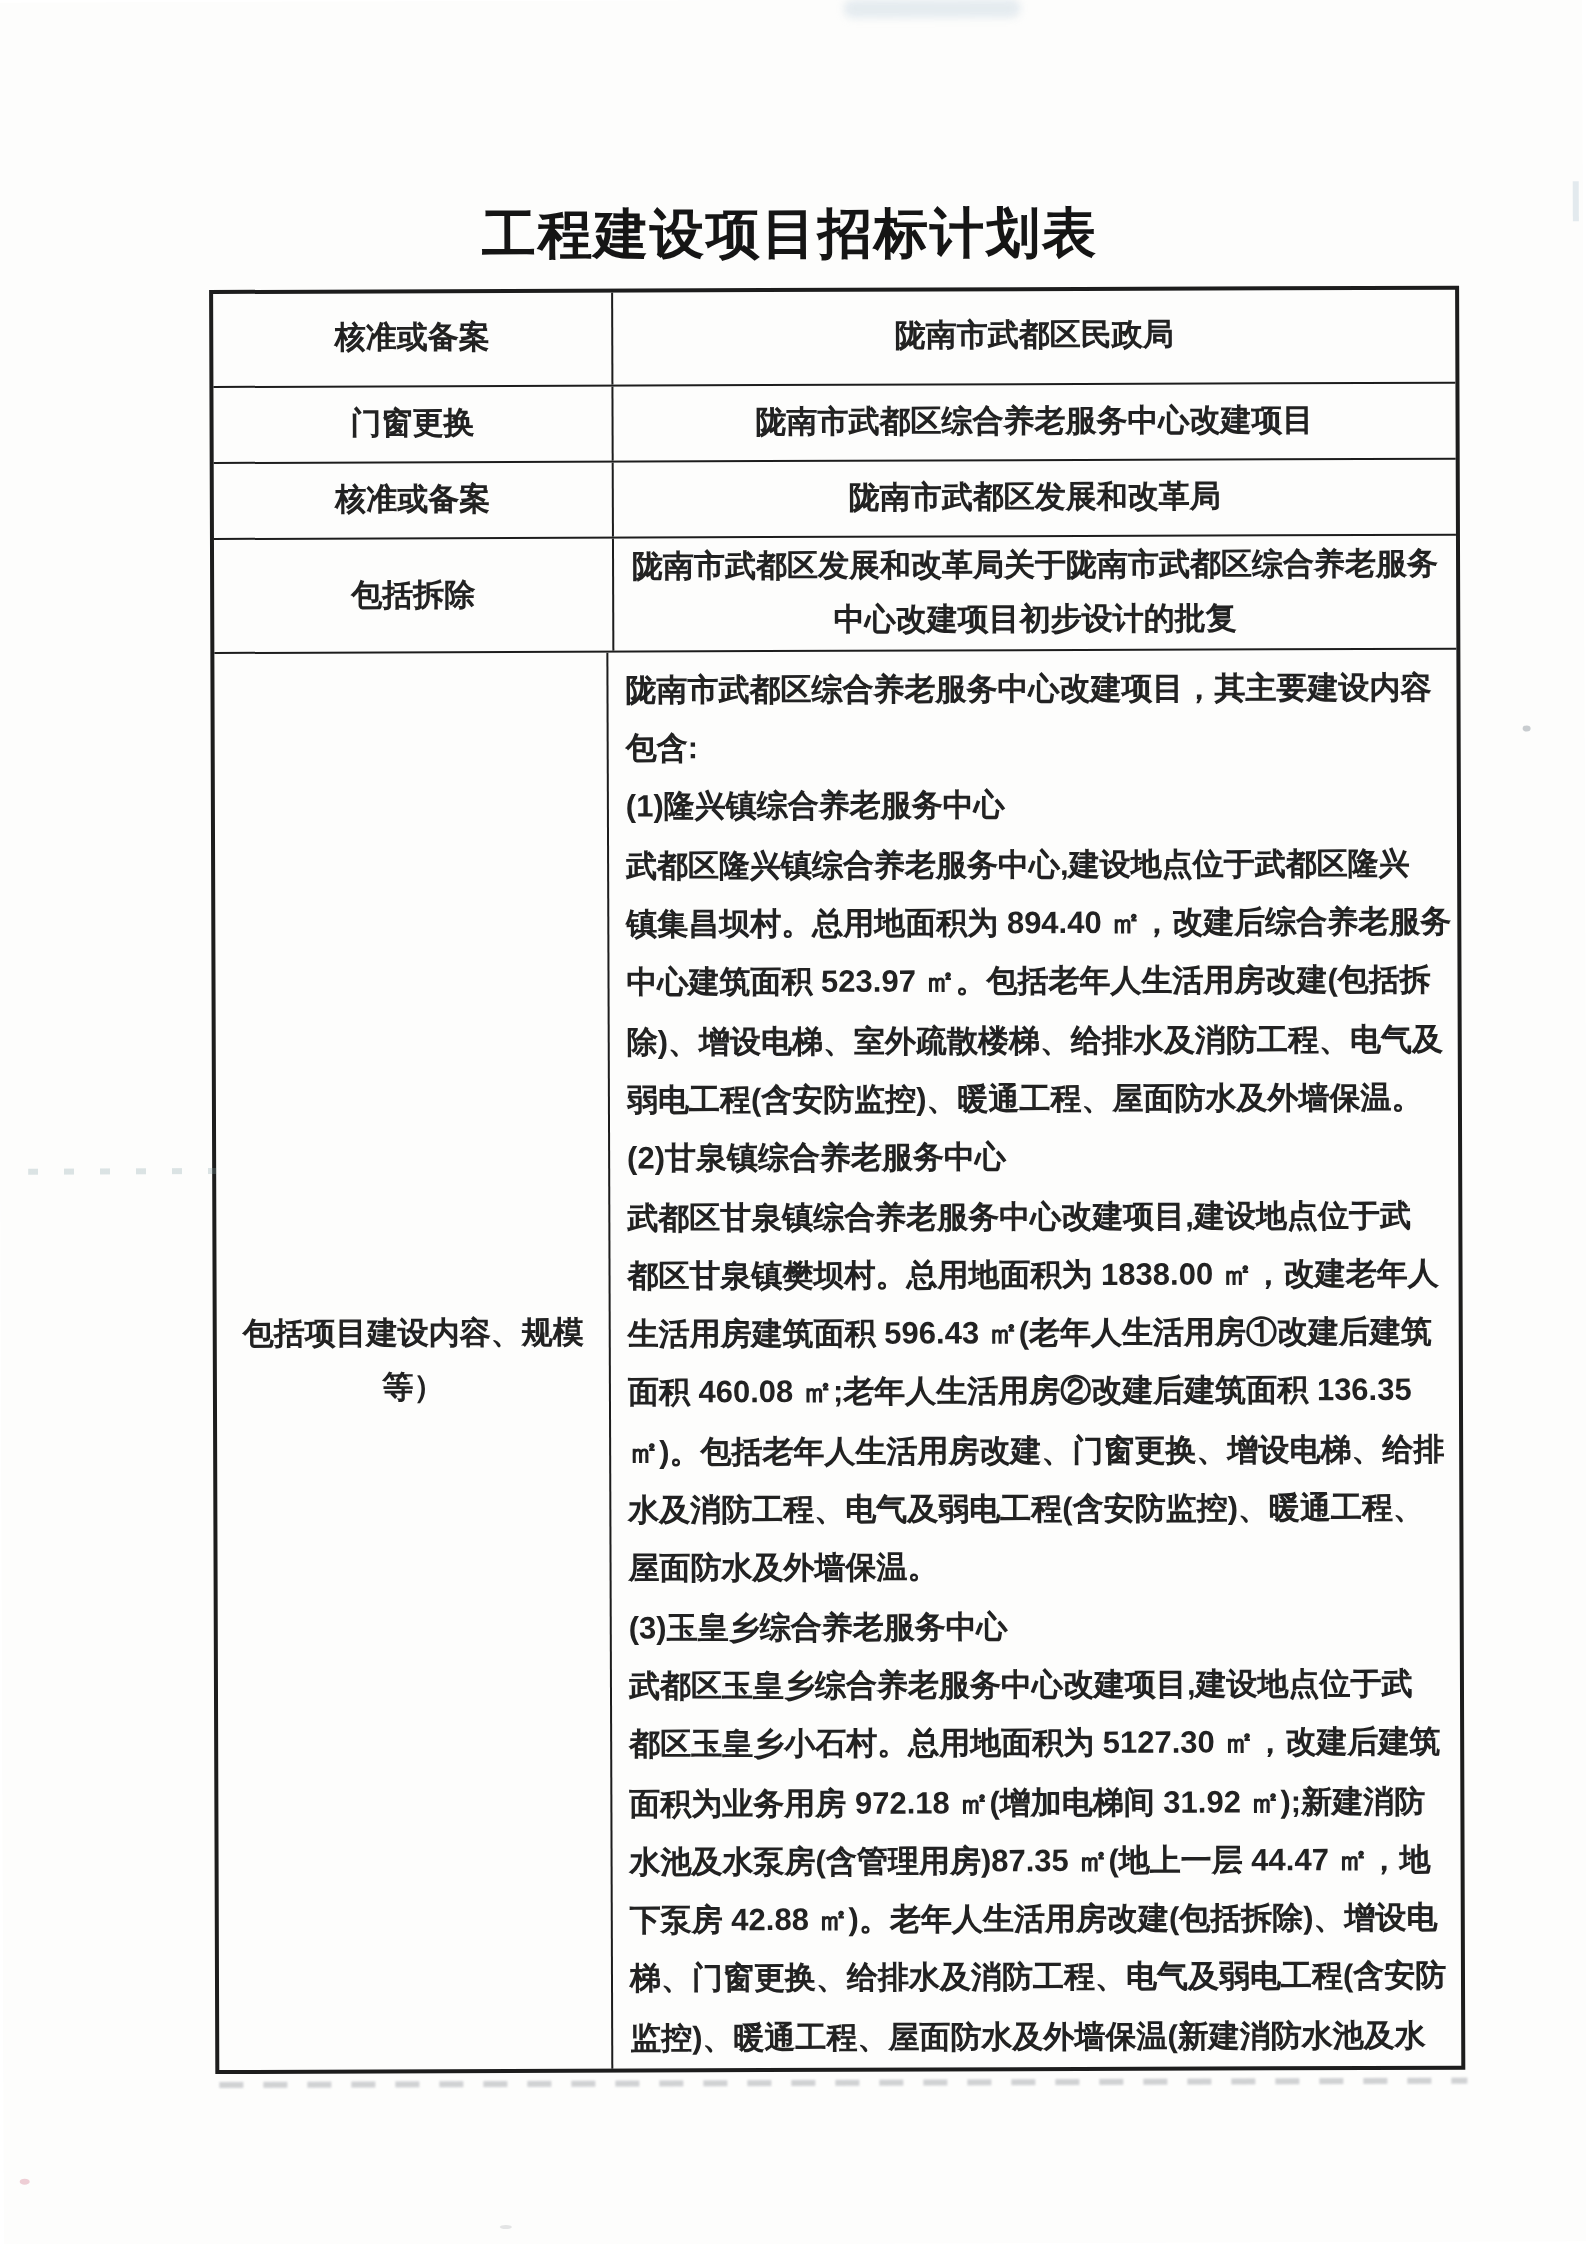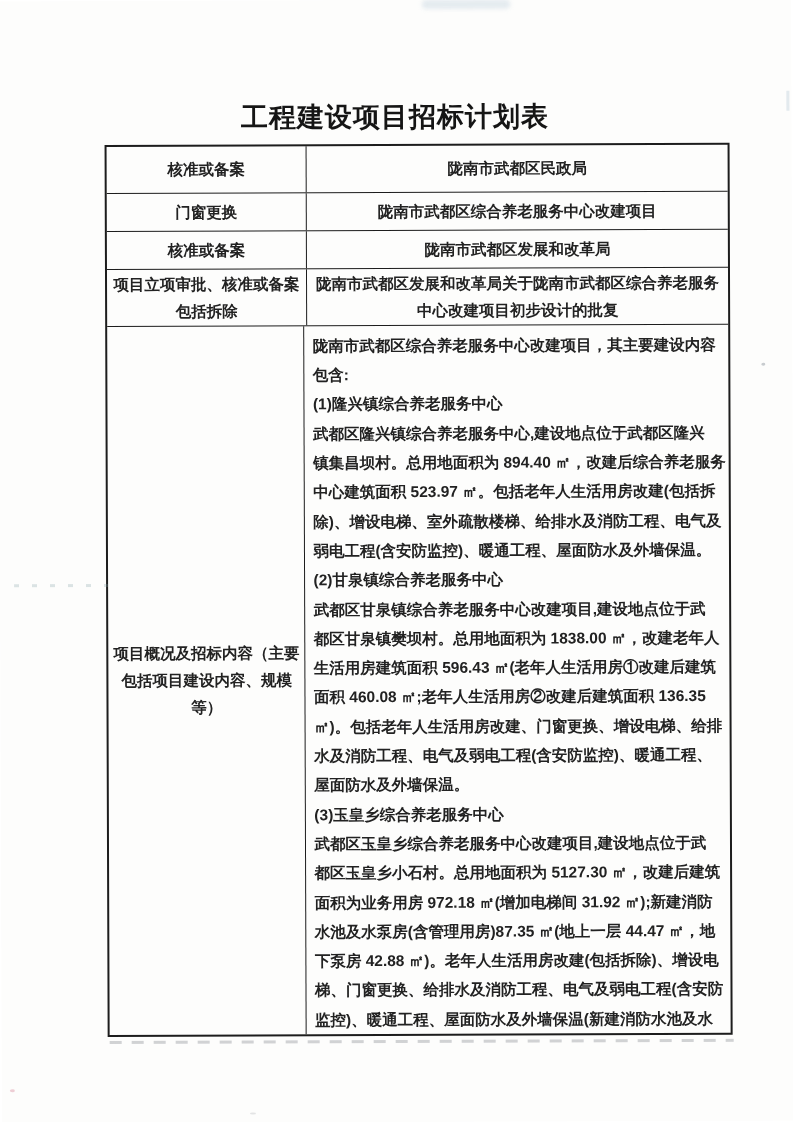--- a/index.html
+++ b/index.html
@@ -126,32 +126,30 @@
       <div class="cell label-cell">
           <div class="line">核准或备案</div>
         </div>
       <div class="cell value-cell">
           <div class="line">陇南市武都区发展和改革局</div>
         </div>
     </div>
 
     <div class="row r4">
       <div class="cell label-cell">
-          <div class="line">项目立项审批、核准或备案</div>
           <div class="line">包括拆除</div>
         </div>
       <div class="cell value-cell">
           <div class="line">陇南市武都区发展和改革局关于陇南市武都区综合养老服务</div>
           <div class="line">中心改建项目初步设计的批复</div>
         </div>
     </div>
 
     <div class="row row-overview">
       <div class="cell label-cell">
-          <div class="line">项目概况及招标内容（主要</div>
           <div class="line">包括项目建设内容、规模</div>
           <div class="line">等）</div>
         </div>
       <div class="cell value-cell">
           <div class="line">陇南市武都区综合养老服务中心改建项目，其主要建设内容</div>
           <div class="line">包含:</div>
           <div class="line">(1)隆兴镇综合养老服务中心</div>
           <div class="line">武都区隆兴镇综合养老服务中心,建设地点位于武都区隆兴</div>
           <div class="line">镇集昌坝村。总用地面积为 894.40 ㎡，改建后综合养老服务</div>
           <div class="line">中心建筑面积 523.97 ㎡。包括老年人生活用房改建(包括拆</div>

